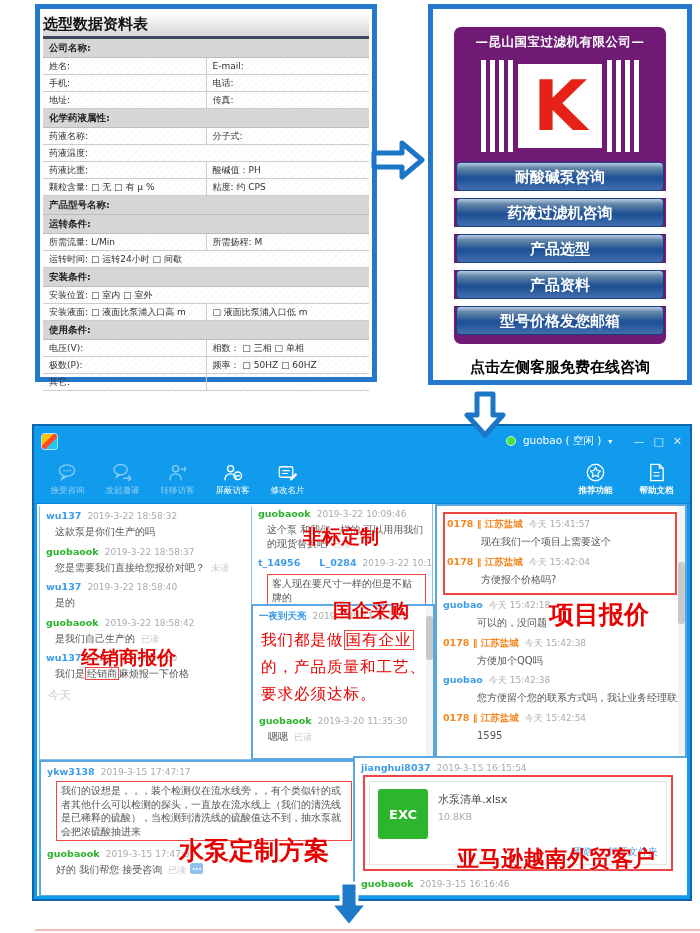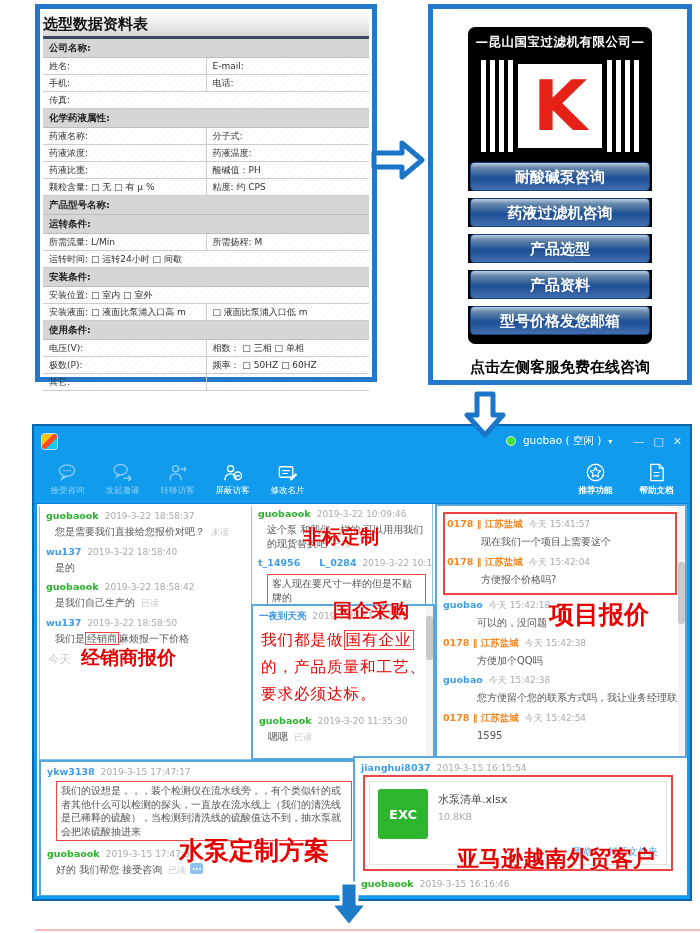--- a/index.html
+++ b/index.html
@@ -18,21 +18,21 @@
   .f-cell.full{flex:none;width:100%;}
 
   
   .arrow-right{left:371px;top:136px;width:54px;height:48px;z-index:15;}
   .arrow-down-top{left:462px;top:391px;width:46px;height:47px;z-index:25;}
   .arrow-down-bottom{left:327px;top:881px;width:44px;height:47px;z-index:25;}
   .pink-line{left:35px;top:929px;width:665px;height:2px;background:#f3bcbc;}
 
   
   .promo-panel{left:428px;top:4px;width:264px;height:381px;border:5px solid #2478cc;background:#fff;box-sizing:border-box;text-align:center;}
-  .promo-banner{width:184px;margin:18px auto 0;background:#000000;border-radius:7px;padding:7px 0 9px;box-sizing:border-box;}
+  .promo-banner{width:212px;margin:18px auto 0;background:#701a75;border-radius:7px;padding:7px 0 9px;box-sizing:border-box;}
   .promo-company{color:#fff;font-weight:bold;font-size:12.5px;white-space:nowrap;letter-spacing:0.5px;}
   .logo-row{display:flex;align-items:center;justify-content:center;margin:9px 0 10px;}
   .stripes{display:flex;gap:4px;margin:0 5px;}
   .stripe{width:5px;height:92px;background:#fff;}
   .k-box{width:84px;height:84px;background:#fff;display:flex;align-items:center;justify-content:center;}
   .k-letter{color:#e62117;font-weight:bold;font-size:70px;line-height:84px;font-family:"DejaVu Sans",sans-serif;}
   .promo-btn{display:block;height:29px;line-height:29px;margin:0 2px;border-radius:4px;color:#fff;font-weight:bold;font-size:15px;
     background:linear-gradient(#b8cde6 0%,#68a 18%,#1d4f94 55%,#426fae 100%);border:1px solid #16407c;box-sizing:border-box;cursor:pointer;}
   .white-gap{height:7px;background:#fff;margin:0 0px;}
   .promo-caption{margin-top:14px;font-weight:bold;font-size:15px;color:#000;}
@@ -114,29 +114,29 @@
       <div class="f-section">公司名称:</div>
       <div class="f-row">
         <div class="f-cell">姓名:</div>
         <div class="f-cell">E-mail:</div>
       </div>
       <div class="f-row">
         <div class="f-cell">手机:</div>
         <div class="f-cell">电话:</div>
       </div>
       <div class="f-row">
+        <div class="f-cell">地址:</div>
         <div class="f-cell">传真:</div>
       </div>
       <div class="f-section">化学药液属性:</div>
       <div class="f-row">
         <div class="f-cell">药液名称:</div>
         <div class="f-cell">分子式:</div>
       </div>
       <div class="f-row">
-        <div class="f-cell">药液浓度:</div>
         <div class="f-cell">药液温度:</div>
       </div>
       <div class="f-row">
         <div class="f-cell">药液比重:</div>
         <div class="f-cell">酸碱值：PH</div>
       </div>
       <div class="f-row">
         <div class="f-cell">颗粒含量: □ 无  □ 有    μ   %</div>
         <div class="f-cell">粘度: 约      CPS</div>
       </div>
@@ -294,20 +294,24 @@
             <path d="M14 2.5 v4 h4" fill="none" stroke="#fff" stroke-width="1.4"></path>
             <path d="M8 11 h6 M8 14.5 h6" stroke="#fff" stroke-width="1.2"></path>
           </svg>
           <span>帮助文档</span>
         </div>
       </div>
   </div>
   <div class="chat-content">
     <div class="panel p-left-top">
         <div class="msg">
+          <div class="msg-header"><span class="sender-blue">wu137</span><span class="msg-time">2019-3-22 18:58:32</span></div>
+          <div class="msg-text"><span>这款泵是你们生产的吗</span></div>
+        </div>
+        <div class="msg">
           <div class="msg-header"><span class="sender-green">guobaook</span><span class="msg-time">2019-3-22 18:58:37</span></div>
           <div class="msg-text"><span>您是需要我们直接给您报价对吧？</span><span class="msg-status">未读</span></div>
         </div>
         <div class="msg">
           <div class="msg-header"><span class="sender-blue">wu137</span><span class="msg-time">2019-3-22 18:58:40</span></div>
           <div class="msg-text"><span>是的</span></div>
         </div>
         <div class="msg">
           <div class="msg-header"><span class="sender-green">guobaook</span><span class="msg-time">2019-3-22 18:58:42</span></div>
           <div class="msg-text"><span>是我们自己生产的</span><span class="msg-status">已读</span></div>

